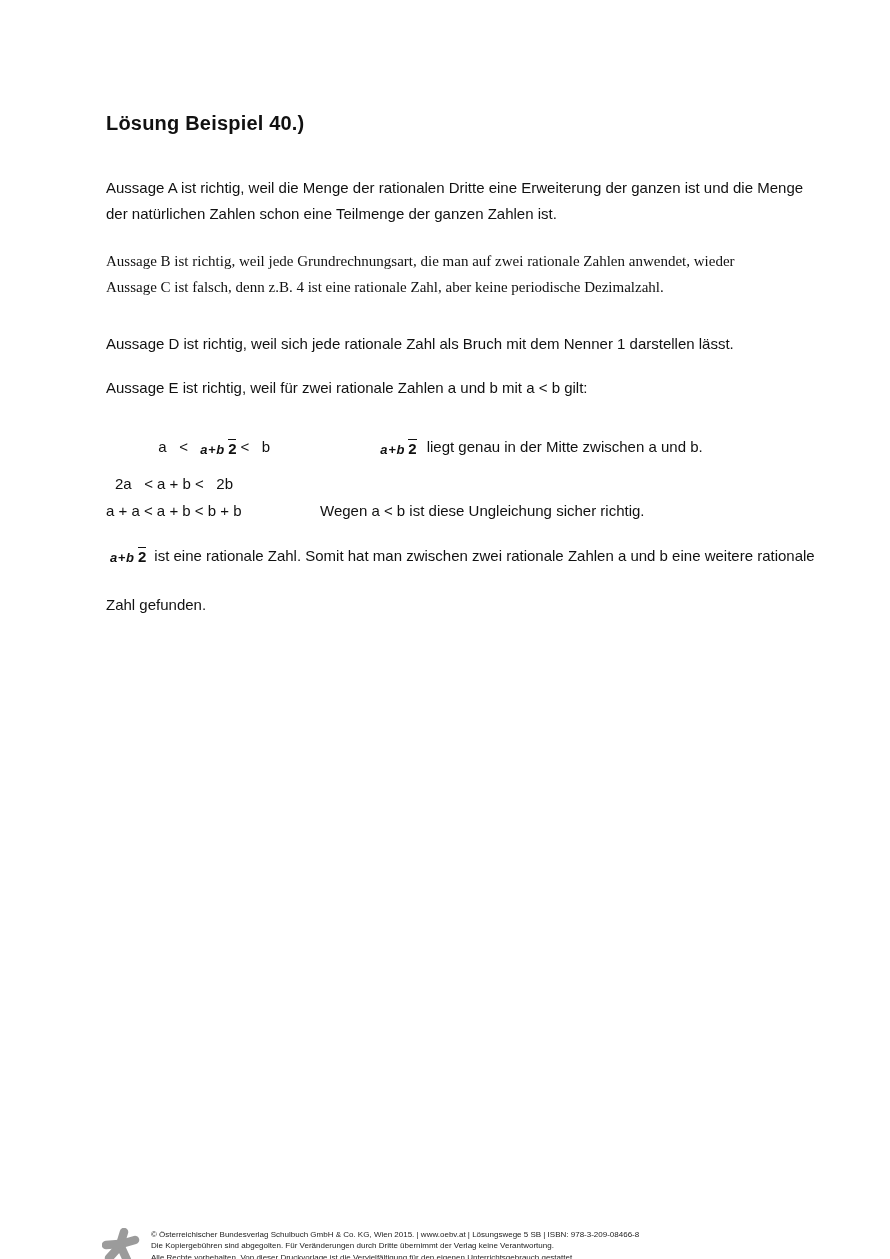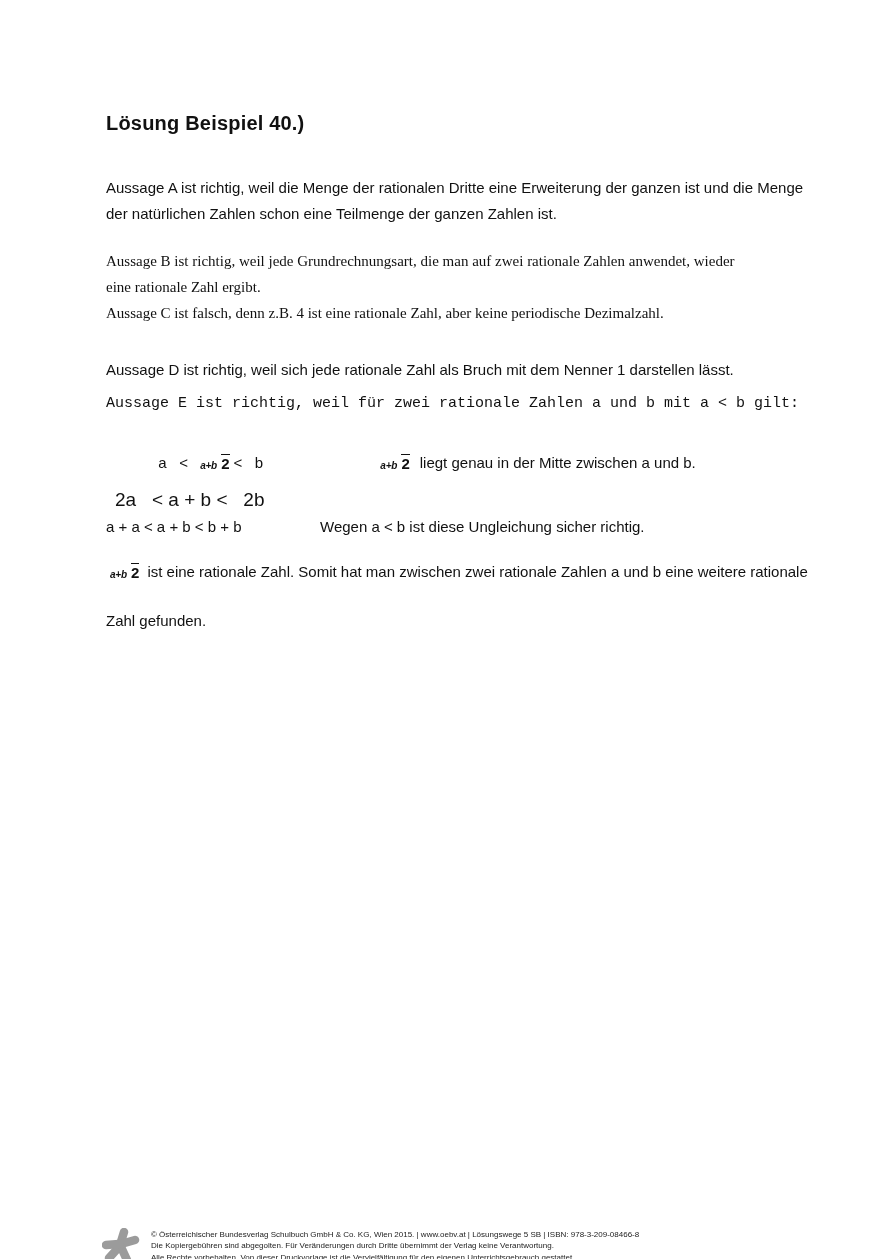--- a/index.html
+++ b/index.html
@@ -10,32 +10,32 @@
   }
   .content { position:absolute; left:106px; top:0; width:716px; }
 
   .doc-title { margin-top:110px; font-size:20px; font-weight:700; line-height:26px; letter-spacing:0.2px; }
 
   .para { font-size:15px; line-height:26px; }
   .para .line { white-space:pre; }
   .para-a  { margin-top:39px; }
   .para-bc { margin-top:21px;font-family:Liberation Serif, serif; }
   .para-d  { margin-top:31px; }
-  .para-e  { margin-top:8px;font-family:Liberation Mono, monospace; }
+  .para-e  { margin-top:18px; }
 
   .math-row { display:flex; align-items:center; font-size:15px; }
   .math-row .left-col  { flex:0 0 214px; width:214px; white-space:pre; }
   .math-row .right-col { white-space:pre; }
   .row1 { margin-top:25px; height:45px; }
   .row1 .left-col { padding-left:19px; }
-  .row2 { height:26px; line-height:26px; padding-left:9px; font-size:19px; white-space:pre; }
+  .row2 { height:26px; line-height:26px; padding-left:9px; font-size:15px; white-space:pre; }
   .row3 { height:26px; }
 
   .frac { display:inline-block; vertical-align:middle; text-align:center; margin:0 4px; }
-  .frac-num { font-size:10px; font-weight:700; font-style:italic; line-height:18px; padding:0 4px; word-spacing:-3px; }
+  .frac-num { font-size:13px; font-weight:700; font-style:italic; line-height:18px; padding:0 4px; word-spacing:-3px; }
   .frac-den { font-size:15px; font-weight:700; line-height:19px; border-top:1.6px solid #111; }
 
   .note-text { margin-left:6px; white-space:pre; }
 
   .conclusion { margin-top:24px; font-size:15px; }
   .conclusion-row1 { display:flex; align-items:flex-start; height:45px; }
   .conclusion-row1 .frac { margin-left:0; margin-right:8px; }
   .conclusion-line2 { line-height:26px; white-space:pre; }
 
   .footer { position:absolute; left:102px; top:1184px; display:flex; align-items:flex-start;margin-top:44px; }
@@ -50,21 +50,20 @@
 
     <div class="doc-title">Lösung Beispiel 40.)</div>
 
     <div class="para para-a">
       <div class="line">Aussage A ist richtig, weil die Menge der rationalen Dritte eine Erweiterung der ganzen ist und die Menge</div>
       <div class="line">der natürlichen Zahlen schon eine Teilmenge der ganzen Zahlen ist.</div>
     </div>
 
     <div class="para para-bc">
       <div class="line">Aussage B ist richtig, weil jede Grundrechnungsart, die man auf zwei rationale Zahlen anwendet, wieder</div>
-      <div class="line">eine rationale Zahl ergibt.</div>
       <div class="line">Aussage C ist falsch, denn z.B. 4 ist eine rationale Zahl, aber keine periodische Dezimalzahl.</div>
     </div>
 
     <div class="para para-d">
       <div class="line">Aussage D ist richtig, weil sich jede rationale Zahl als Bruch mit dem Nenner 1 darstellen lässt.</div>
     </div>
 
     <div class="para para-e">
       <div class="line">Aussage E ist richtig, weil für zwei rationale Zahlen a und b mit a &lt; b gilt:</div>
     </div>

